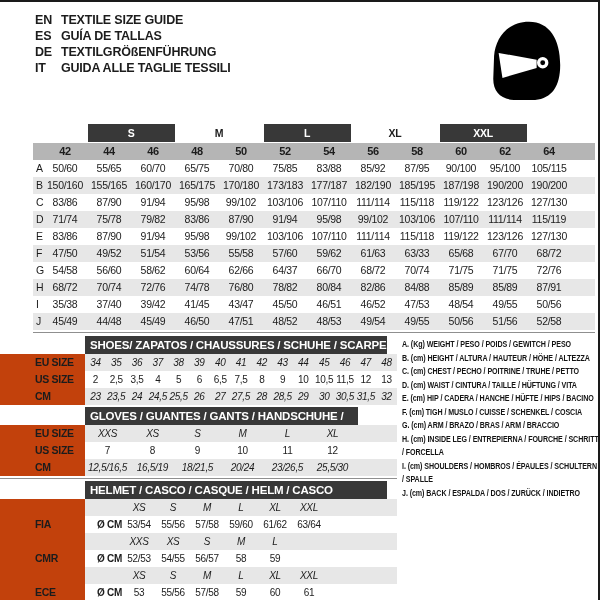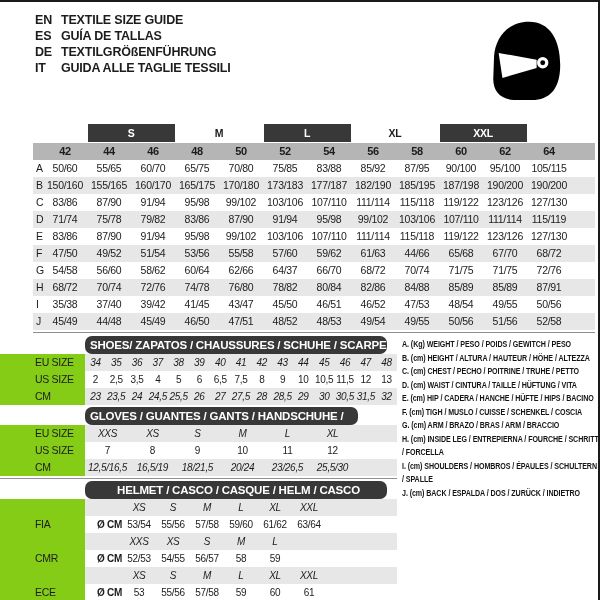--- a/index.html
+++ b/index.html
@@ -24,26 +24,26 @@
   .mt-group { flex:2; text-align:center; font-weight:bold; }
   .mt-group.dark { background:#383838; color:#ffffff; margin:0 1px; }
   .mt-numrow { background:#b5b5b5; font-weight:bold; font-size:11px; }
   .mt-row.striped { background:#e7e7e7; }
   
   .section { position:absolute; left:0; width:397px; }
   .shoes { top:334px; }
   .gloves { top:405px; padding-bottom:2px; border-bottom:1px solid #8f8f8f; }
   .helmet-sec { top:479px; }
   .sec-header { margin-left:85px; height:18px; line-height:18px; background:#383838; color:#fff;
-    font-weight:bold; font-size:11.5px; letter-spacing:-0.2px; padding-left:5px; box-sizing:border-box;border-radius:7px; }
+    font-weight:bold; font-size:11.5px; letter-spacing:-0.2px; padding-left:5px; box-sizing:border-box; }
   .shoes-h  { width:302px; }
   .gloves-h { width:273px; }
-  .helmet-h { width:302px;text-align:center; }
+  .helmet-h { width:302px; }
   .sec-row { display:flex; height:17px; line-height:17px; font-size:10px; letter-spacing:-0.3px; }
-  .sec-label { width:85px; flex:none; padding-left:35px; box-sizing:border-box; font-weight:normal; font-size:10.5px; background:#84cc16; }
+  .sec-label { width:85px; flex:none; padding-left:35px; box-sizing:border-box; font-weight:bold; font-size:10.5px; background:#c2410c; }
   .sec-values { width:312px; flex:none; display:flex; }
   .sec-row.striped .sec-values { background:#e7e7e7;font-style:italic; }
   .cell { text-align:center; }
   .cell.sh { flex:1; }
   .cell.gl { width:45px; flex:none; }
   .cell.hm { width:34px; flex:none; }
   .cell.hm-prefix { width:37px; flex:none; font-weight:bold;text-align:right; }
   .filler { flex:1; }
   
   .legend { position:absolute; left:402px; top:336px; width:250px; transform:scaleX(0.79);
@@ -184,21 +184,21 @@
       <div class="mt-row striped">
         <span class="mt-letter">F</span>
         <div class="mt-cell">47/50</div>
         <div class="mt-cell">49/52</div>
         <div class="mt-cell">51/54</div>
         <div class="mt-cell">53/56</div>
         <div class="mt-cell">55/58</div>
         <div class="mt-cell">57/60</div>
         <div class="mt-cell">59/62</div>
         <div class="mt-cell">61/63</div>
-        <div class="mt-cell">44/66</div>
+        <div class="mt-cell">63/33</div>
         <div class="mt-cell">65/68</div>
         <div class="mt-cell">67/70</div>
         <div class="mt-cell">68/72</div>
       </div>
       <div class="mt-row">
         <span class="mt-letter">G</span>
         <div class="mt-cell">54/58</div>
         <div class="mt-cell">56/60</div>
         <div class="mt-cell">58/62</div>
         <div class="mt-cell">60/64</div>

